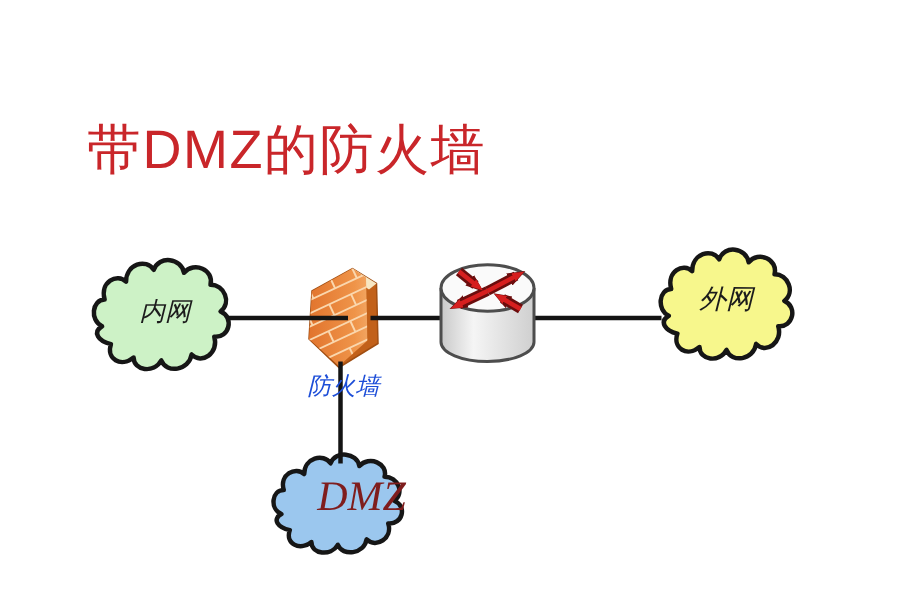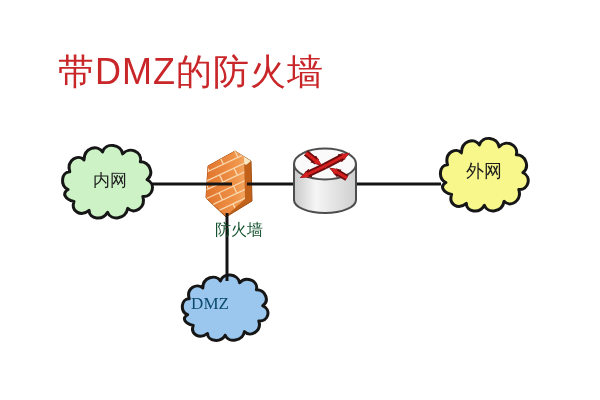--- a/index.html
+++ b/index.html
@@ -1,37 +1,37 @@
 <!DOCTYPE html>
 <html><head>
 <meta charset="utf-8">
 <style>
   html,body{margin:0;padding:0;}
   body{
     width:600px;height:400px;position:relative;overflow:hidden;
     background:#ffffff;
     font-family:"Liberation Sans","DejaVu Sans",sans-serif;
   }
-  .canvas{position:absolute;inset:0;}
+  .canvas{position:absolute;inset:0;margin-top:28px;}
   svg.diagram{position:absolute;left:0;top:0;}
   .page-title{
     position:absolute;left:58px;top:48px;
     font-size:36px;font-weight:500;letter-spacing:1px;
     color:#c9262a;white-space:nowrap;
   }
   .node-label{
     position:absolute;transform:translate(-50%,-50%);
     font-family:"Liberation Serif","DejaVu Serif",serif;
-    color:#1c1c1c;white-space:nowrap;
+    color:#1c1c1c;white-space:nowrap;font-style:italic;
   }
   .lbl-internal{left:110px;top:180px;font-size:17px;}
   .lbl-external{left:484px;top:171px;font-size:18px;}
-  .lbl-firewall{left:239px;top:230px;font-size:16px;color:#14532d;}
+  .lbl-firewall{left:229px;top:230px;font-size:16px;color:#1d4ed8;}
   .lbl-router{left:327px;top:227px;font-size:16px;color:#2b2b2b;}
-  .lbl-dmz{left:210px;top:304px;font-size:17px;color:#0c4a6e;}
+  .lbl-dmz{left:241px;top:304px;font-size:28px;color:#7f1d1d;}
 </style>
 </head>
 <body>
 
 <div class="canvas">
 
   <svg class="diagram" width="600" height="400" viewBox="0 0 600 400">
     <defs>
       <path id="cloudShape" vector-effect="non-scaling-stroke" d="M12,48 C2,44 4,30 14,30 C10,18 24,12 31,18 C31,6 47,2 53,10
            C57,0 75,2 77,12 C85,4 101,10 98,20 C109,20 115,32 106,38

